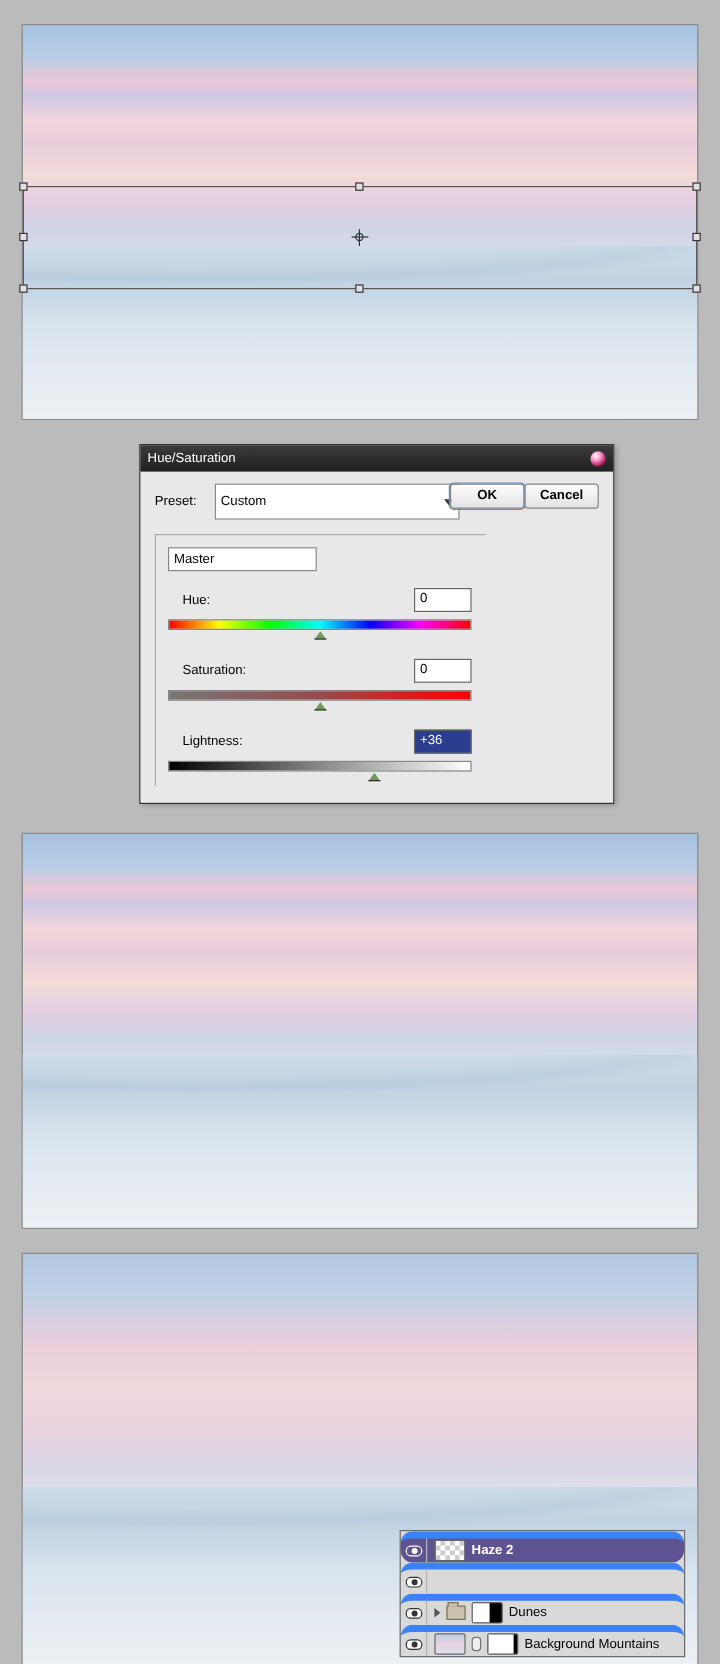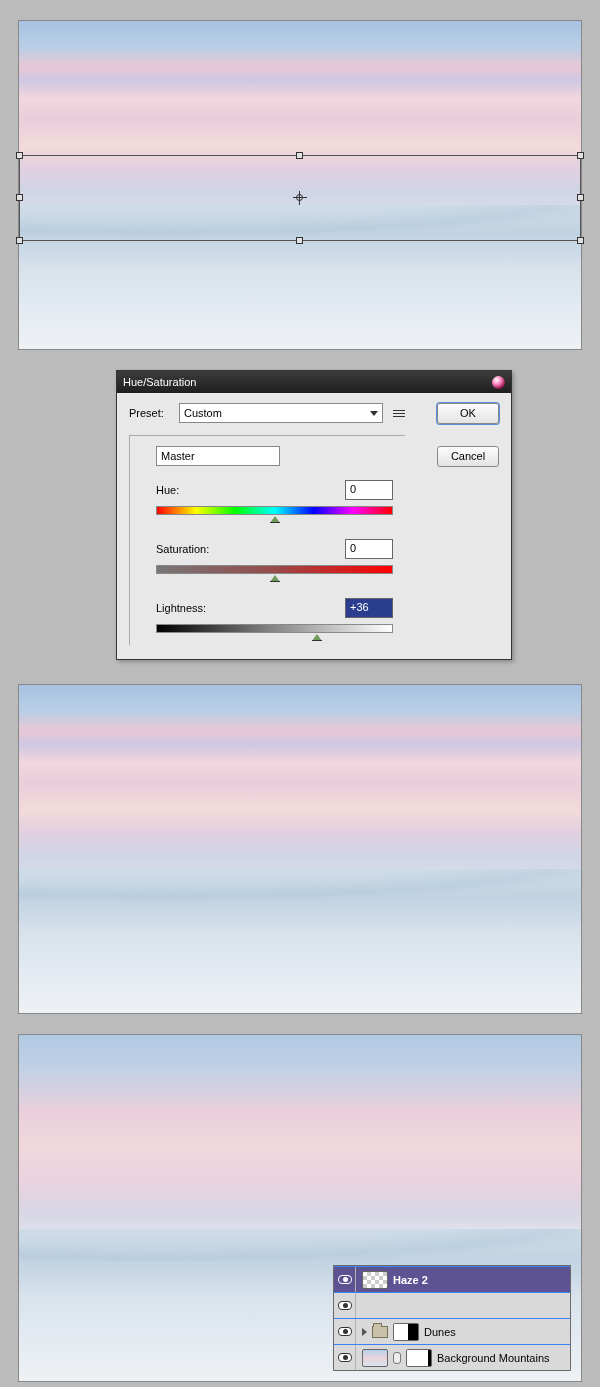--- a/index.html
+++ b/index.html
@@ -80,42 +80,42 @@
   width: 13px; height: 13px; border-radius: 50%;
   background: radial-gradient(circle at 35% 30%, #fff 0%, #ff8ac5 35%, #9a1a52 70%, #4a0a2a 100%);
 }
 .dlg-body { padding: 10px 12px 14px 12px; position: relative; }
 .btn {
   display: inline-block; min-width: 62px; height: 21px; line-height: 19px;
   text-align: center; background: linear-gradient(#fdfdfd,#e3e3e3);
   border: 1px solid #888; border-radius: 3px; cursor: default;
 }
 .btn.primary { box-shadow: 0 0 0 1px #5a8ed6; }
-.right-col { position: absolute; right: 12px; top: 10px; display: flex; flex-direction: column; gap: 22px; }
+.right-col { position: absolute; right: 12px; top: 10px; display: flex; gap: 0; font-weight: bold; }
 .preset-row { display: flex; align-items: center; gap: 6px; margin-right: 94px; }
 .label { min-width: 44px; }
 .select {
   flex: 1; height: 20px; background: #fff; border: 1px solid #888;
-  display: flex; align-items: center; padding: 4px 4px; justify-content: space-between;
+  display: flex; align-items: center; padding: 14px 4px; justify-content: space-between;
 }
 .select .chev { width: 0; height: 0; border-left: 4px solid transparent; border-right: 4px solid transparent; border-top: 5px solid #333; }
 .mini-menu { width: 16px; height: 16px; display: flex; flex-direction: column; justify-content: center; gap: 2px; align-items: flex-end; }
 .mini-menu span { display: block; width: 12px; height: 1px; background: #333; }
 
 .group {
   border-left: 1px solid #aaa; border-top: 1px solid #aaa;
-  margin-top: 12px; margin-right: 94px; padding: 10px 12px 4px 26px;
+  margin-top: 12px; margin-right: 94px; padding: 10px 12px 4px 10px;
 }
 .dropdown {
   width: 124px; height: 20px; background: #fff; border: 1px solid #888;
   display: flex; align-items: center; justify-content: space-between; padding: 0 4px;
   margin-bottom: 14px;
 }
 .slider-row { margin: 10px 0 24px 0; }
-.slider-label-row { display: flex; justify-content: space-between; align-items: center; margin-bottom: 6px; }
+.slider-label-row { display: flex; justify-content: space-between; align-items: center; margin-bottom: 6px; margin-left: 12px; }
 .numbox {
   width: 48px; height: 20px; background: #fff; border: 1px solid #666;
   text-align: left; padding: 2px 4px;
 }
 .numbox.hl { background: #2a3d8f; color: #fff; }
 .track { height: 9px; border: 1px solid #888; position: relative; }
 .track.hue { background: linear-gradient(90deg,#ff0000,#ffff00,#00ff00,#00ffff,#0000ff,#ff00ff,#ff0000); }
 .track.sat { background: linear-gradient(90deg,#777,#974a4a,#ff0000); }
 .track.lit { background: linear-gradient(90deg,#000,#888,#fff); }
 .tri-knob {
@@ -140,21 +140,22 @@
 .stepper { width: 13px; height: 19px; border: 1px solid #888; background: #eaeaea; display: flex; align-items: center; justify-content: center; }
 .stepper .tri-r { width: 0; height: 0; border-top: 4px solid transparent; border-bottom: 4px solid transparent; border-left: 5px solid #333; }
 
 
 .layers {
   position: absolute; right: 10px; bottom: 10px; width: 238px;
   background: #d9d9d9; border: 1px solid #6b6b6b;
 }
 .layer-row {
   display: flex; align-items: center; height: 26px;
-  border-top: 1px solid #3b82f6;
+  border-top: 6px solid #3b82f6;
+  border-radius: 10px;
 }
 .layer-row.selected { background: #5d5393; color: #fff; }
 .eye-cell { width: 22px; height: 100%; display: flex; align-items: center; justify-content: center; border-right: 1px solid #b3b3b3; }
 .eye {
   width: 14px; height: 9px; border: 1px solid #333; border-radius: 60% / 100%;
   position: relative; background: #fff;
 }
 .eye::after {
   content: ""; position: absolute; left: 4px; top: 1px; width: 5px; height: 5px; background: #333; border-radius: 50%;
 }

